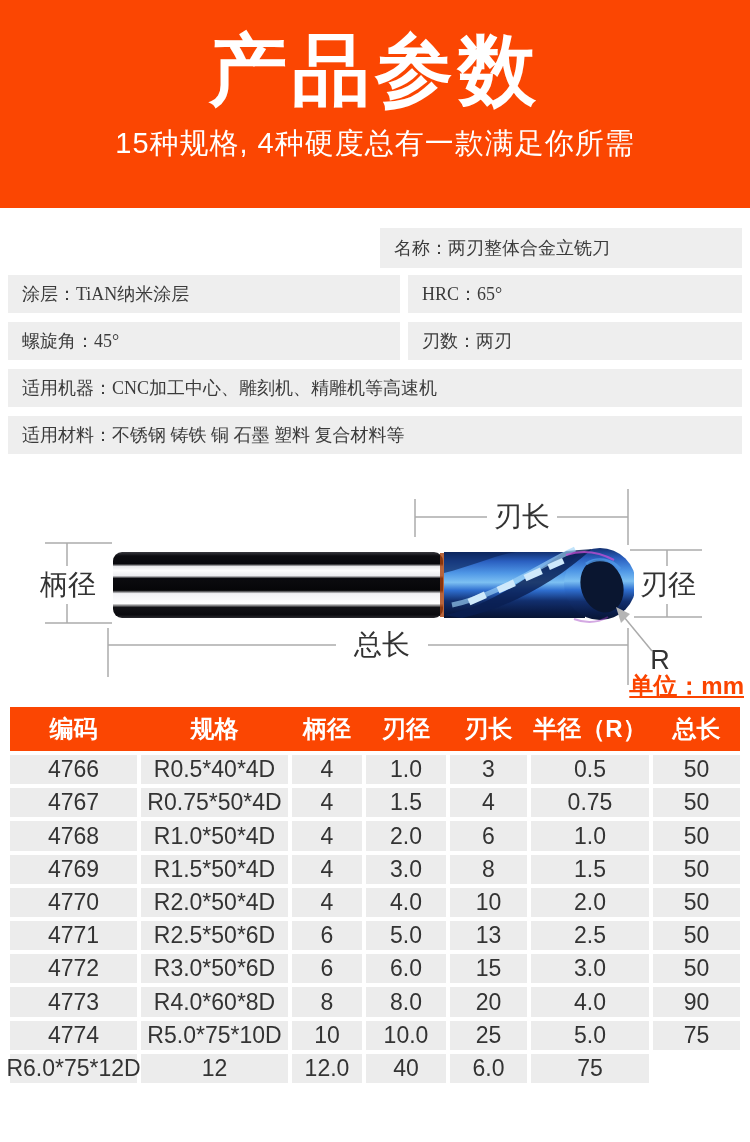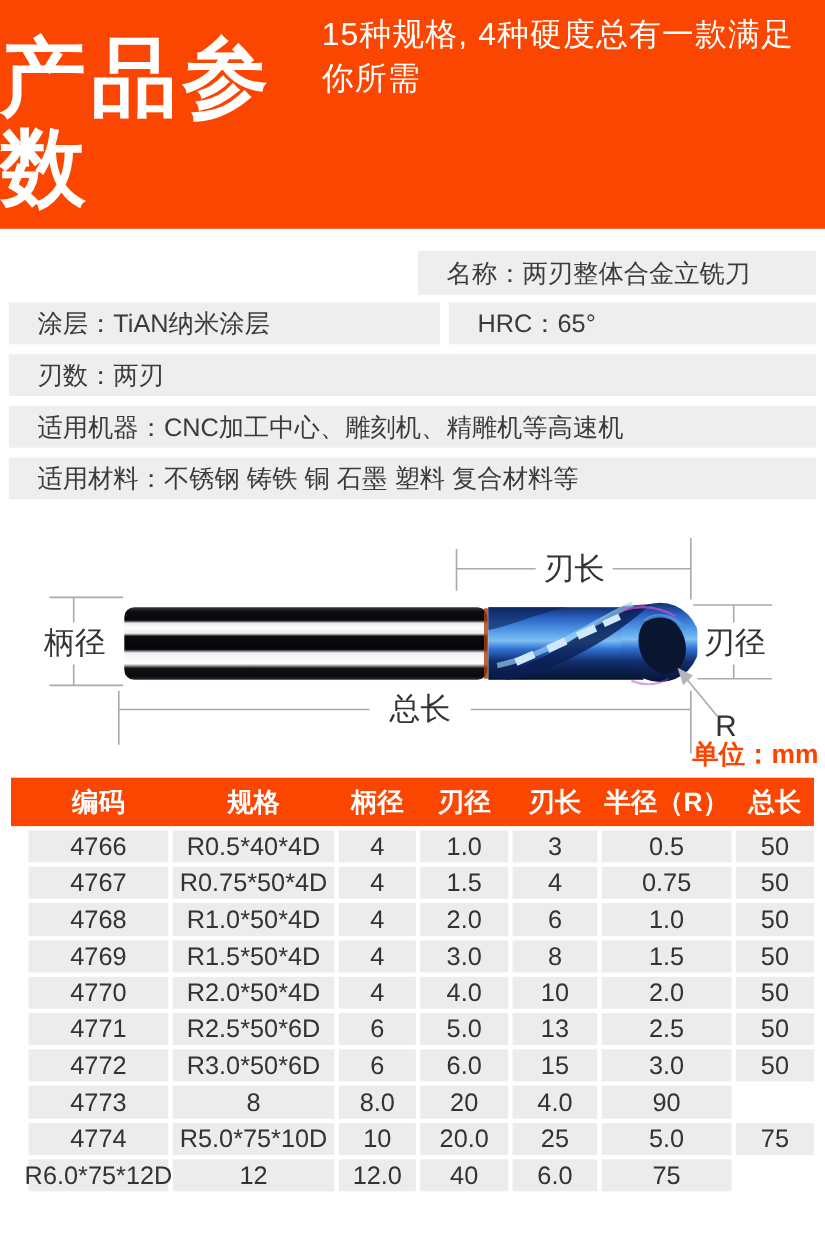--- a/index.html
+++ b/index.html
@@ -4,61 +4,60 @@
 <style>
   * { margin:0; padding:0; box-sizing:border-box; }
   html,body { width:750px; }
   body {
     width:750px; height:1142px; background:#ffffff; overflow:hidden;
     font-family:"Liberation Sans","DejaVu Sans",sans-serif;
   }
   
   .hero {
     height:208px; background:#fb4602; color:#fff;
-    display:flex; flex-direction:row; align-items:flex-start; justify-content:flex-start;
+    display:flex; flex-direction:column; align-items:center; justify-content:flex-start;
   }
   .hero-title {
     margin-top:30px; font-size:78px; font-weight:900; letter-spacing:5px; line-height:1.05;
   }
   .hero-subtitle {
     margin-top:12px; font-size:29px; font-weight:400; letter-spacing:1px;
   }
   
   .specs { padding-top:20px; }
   .spec-row { display:flex; gap:8px; margin:0 8px 9px 8px; height:38px; }
   .spec-cell {
     background:#eeeeee; display:flex; align-items:center;
-    padding-left:26px; font-size:23px; color:#3b3b3b;
+    padding-left:14px; font-size:18px; color:#3b3b3b;font-family:Liberation Serif, serif;
   }
   .spec-left  { width:392px; }
   .spec-right { flex:1; }
   .spec-full  { flex:1; }
   .spec-spacer { width:364px; background:transparent; }
   
   .diagram { position:relative; width:750px; height:244px; }
   .diagram svg { position:absolute; left:0; top:0; }
   .dim-label {
     position:absolute; font-size:28px; color:#333; text-align:center;
     display:flex; align-items:center; justify-content:center; background:#fff;
   }
   .lbl-flute-length   { left:489px; top:36px;  width:66px; height:36px; }
   .lbl-shank-diameter { left:38px;  top:104px; width:60px; height:36px; }
   .lbl-cut-diameter   { left:634px; top:104px; width:68px; height:36px; }
   .lbl-overall-length { left:342px; top:163px; width:80px; height:38px; }
   .lbl-radius         { left:645px; top:180px; width:30px; height:34px; background:transparent; font-size:27px; }
   .unit-note {
-    position:absolute; right:6px; top:207px; font-size:24px; font-weight:bold; color:#fb4400;
+    position:absolute; right:6px; top:207px; font-size:24px; font-weight:bold; color:#fb4400;text-decoration:underline;
   }
   
   .spec-table { margin:0 10px; }
   .thead, .trow {
     display:grid;
     grid-template-columns:127px 147px 70px 80px 77px 118px 1fr;
     column-gap:4px;
-    padding-left:16px;
   }
   .thead {
     background:#fb4602; height:44px; margin-bottom:4px;
   }
   .th {
     color:#fff; font-weight:bold; font-size:24px;
     display:flex; align-items:center; justify-content:center;
   }
   .tbody { display:flex; flex-direction:column; gap:4px; height:328px; }
   .trow { flex:1; }
@@ -78,20 +77,21 @@
 <div class="specs">
   <div class="spec-row">
     <div class="spec-spacer"></div>
     <div class="spec-cell spec-right" style="height:40px;">名称：两刃整体合金立铣刀</div>
   </div>
   <div class="spec-row">
     <div class="spec-cell spec-left">涂层：TiAN纳米涂层</div>
     <div class="spec-cell spec-right">HRC：65°</div>
   </div>
   <div class="spec-row">
+    <div class="spec-cell spec-left">螺旋角：45°</div>
     <div class="spec-cell spec-right">刃数：两刃</div>
   </div>
   <div class="spec-row">
     <div class="spec-cell spec-full">适用机器：CNC加工中心、雕刻机、精雕机等高速机</div>
   </div>
   <div class="spec-row">
     <div class="spec-cell spec-full">适用材料：不锈钢 铸铁 铜 石墨 塑料 复合材料等</div>
   </div>
 </div>
 
@@ -246,31 +246,32 @@
         <div class="td">4772</div>
         <div class="td">R3.0*50*6D</div>
         <div class="td">6</div>
         <div class="td">6.0</div>
         <div class="td">15</div>
         <div class="td">3.0</div>
         <div class="td">50</div>
       </div>
       <div class="trow">
         <div class="td">4773</div>
+        <div class="td">R4.0*60*8D</div>
         <div class="td">8</div>
         <div class="td">8.0</div>
         <div class="td">20</div>
         <div class="td">4.0</div>
         <div class="td">90</div>
       </div>
       <div class="trow">
         <div class="td">4774</div>
         <div class="td">R5.0*75*10D</div>
         <div class="td">10</div>
-        <div class="td">20.0</div>
+        <div class="td">10.0</div>
         <div class="td">25</div>
         <div class="td">5.0</div>
         <div class="td">75</div>
       </div>
       <div class="trow">
         <div class="td">R6.0*75*12D</div>
         <div class="td">12</div>
         <div class="td">12.0</div>
         <div class="td">40</div>
         <div class="td">6.0</div>

